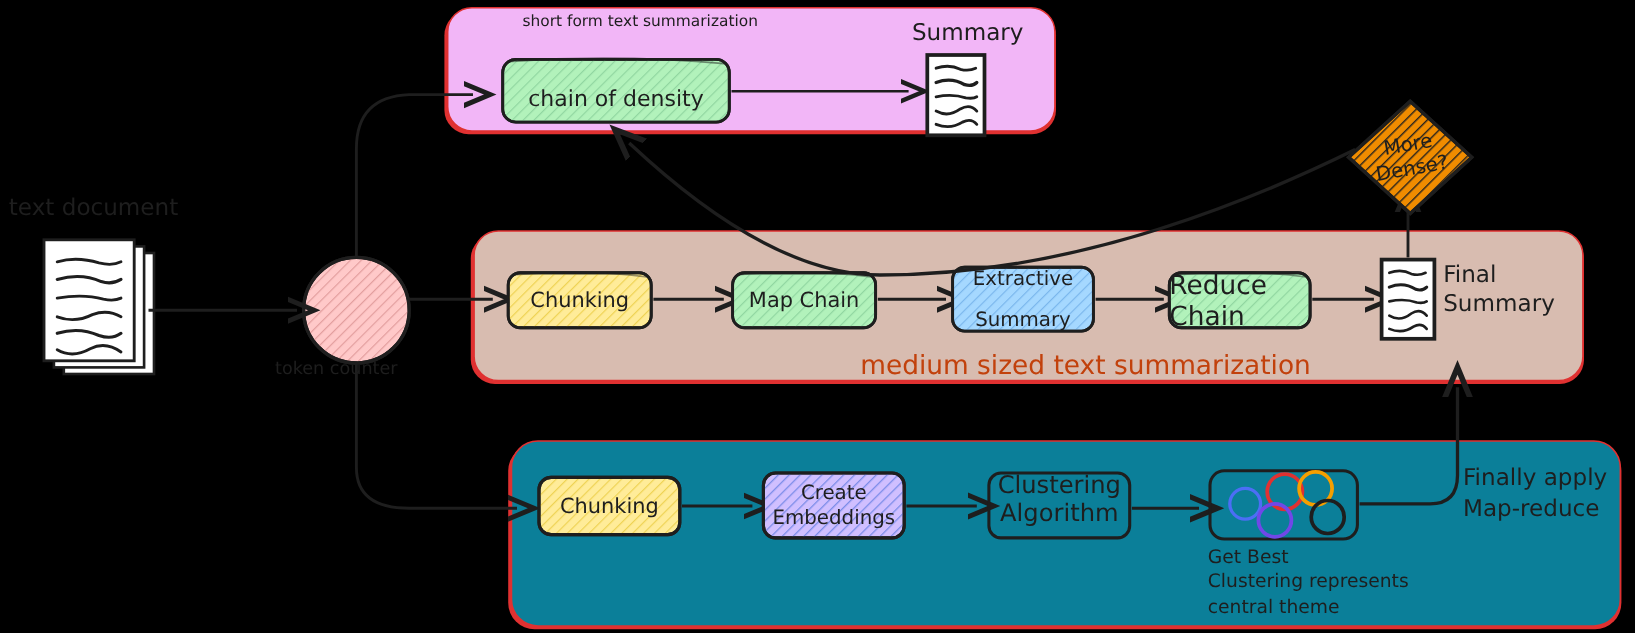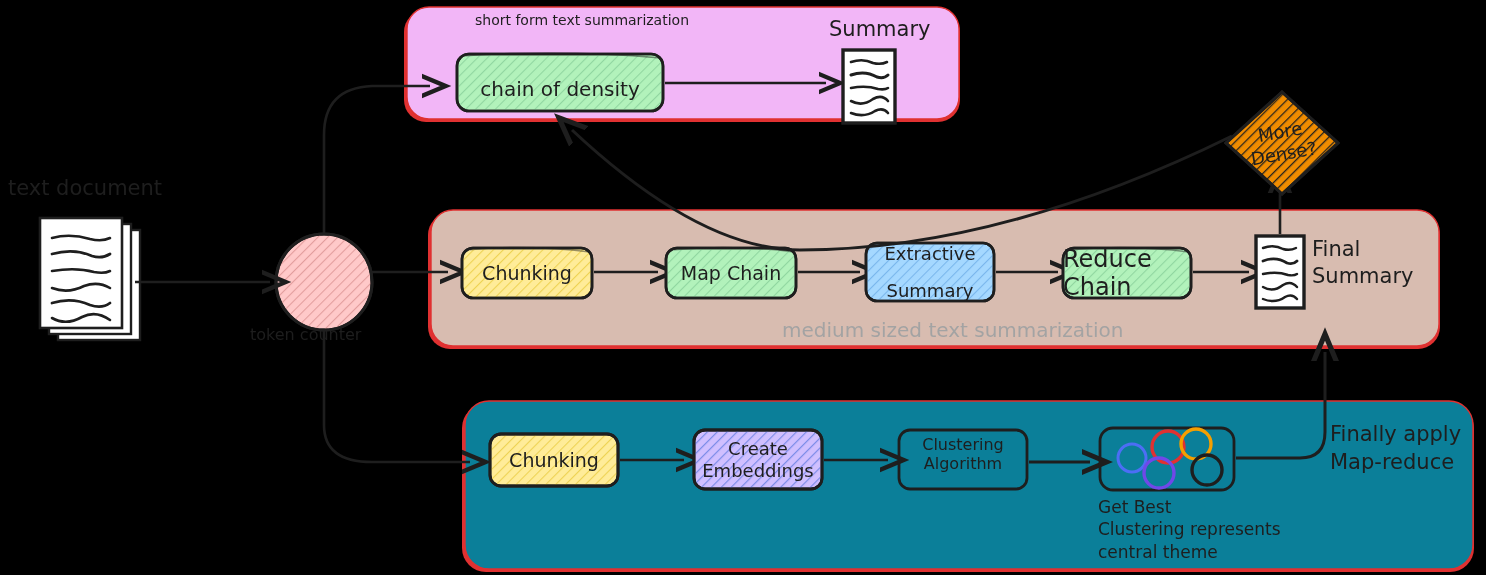--- a/index.html
+++ b/index.html
@@ -196,21 +196,21 @@
   </svg>
 
   <div class="hand" style="position:absolute; left:8px; top:176px; font-size:21px; color:#1e1e1e;">text document</div>
 
   <div class="hand" style="position:absolute; left:250px; top:325px; font-size:16px; color:#1e1e1e;">token counter</div>
 
   <div class="hand" style="position:absolute; left:475px; top:12px; font-size:14px; color:#1e1e1e;">short form text summarization</div>
   <div class="hand" style="position:absolute; left:457px; top:54px; width:206px; height:70px; display:flex; align-items:center; justify-content:center; font-size:20px; color:#1e1e1e;">chain of density</div>
   <div class="hand" style="position:absolute; left:829px; top:17px; font-size:21px; color:#1e1e1e;">Summary</div>
 
-  <div class="hand" style="position:absolute; left:782px; top:318px; font-size:20px; color:#a3a3a3;">medium sized text summarization</div>
+  <div class="hand" style="position:absolute; left:782px; top:318px; font-size:24px; color:#c2410c;">medium sized text summarization</div>
   <div class="hand" style="position:absolute; left:462px; top:248px; width:130px; height:50px; display:flex; align-items:center; justify-content:center; font-size:19px; color:#1e1e1e;">Chunking</div>
   <div class="hand" style="position:absolute; left:666px; top:248px; width:130px; height:50px; display:flex; align-items:center; justify-content:center; font-size:19px; color:#1e1e1e;">Map Chain</div>
   <div style="position:absolute; left:866px; top:243px; width:128px; height:58px; display:flex; flex-direction:column; align-items:center; justify-content:space-between; font-size:18px; color:#1e1e1e; line-height:1.18; font-family:'DejaVu Sans',sans-serif;">
     <span>Extractive</span>
     <span>Summary</span>
   </div>
   <div class="hand" style="position:absolute; left:1063px; top:248px; width:128px; height:50px; display:flex; align-items:center; justify-content:center; font-size:24px; color:#1e1e1e;">Reduce Chain</div>
   <div style="position:absolute; left:1312px; top:236px; font-size:21px; color:#1e1e1e; line-height:1.3; font-family:'DejaVu Sans',sans-serif;">
     <div>Final</div>
     <div>Summary</div>
@@ -219,21 +219,21 @@
   <div style="position:absolute; left:1226px; top:92px; width:112px; height:102px; display:flex; flex-direction:column; align-items:center; justify-content:center; font-size:18px; color:#1e1e1e; line-height:1.2; transform:rotate(-10deg); font-family:'DejaVu Sans',sans-serif;">
     <span>More</span>
     <span>Dense?</span>
   </div>
 
   <div class="hand" style="position:absolute; left:490px; top:434px; width:128px; height:52px; display:flex; align-items:center; justify-content:center; font-size:19px; color:#1e1e1e;">Chunking</div>
   <div style="position:absolute; left:694px; top:430px; width:128px; height:59px; display:flex; flex-direction:column; align-items:center; justify-content:center; font-size:18px; color:#1e1e1e; line-height:1.18; font-family:'DejaVu Sans',sans-serif;">
     <span>Create</span>
     <span>Embeddings</span>
   </div>
-  <div style="position:absolute; left:899px; top:430px; width:128px; height:49px; display:flex; flex-direction:column; align-items:center; justify-content:center; font-size:16px; color:#1e1e1e; line-height:1.18; font-family:'DejaVu Sans',sans-serif;">
+  <div style="position:absolute; left:899px; top:430px; width:128px; height:49px; display:flex; flex-direction:column; align-items:center; justify-content:center; font-size:22px; color:#1e1e1e; line-height:1.18; font-family:'DejaVu Sans',sans-serif;">
     <span>Clustering</span>
     <span>Algorithm</span>
   </div>
   <div style="position:absolute; left:1098px; top:496px; font-size:17px; color:#1e1e1e; line-height:1.32; font-family:'DejaVu Sans',sans-serif;">
     <div>Get Best</div>
     <div>Clustering represents</div>
     <div>central theme</div>
   </div>
   <div style="position:absolute; left:1330px; top:420px; font-size:21px; color:#1e1e1e; line-height:1.35; font-family:'DejaVu Sans',sans-serif;">
     <div>Finally apply</div>

